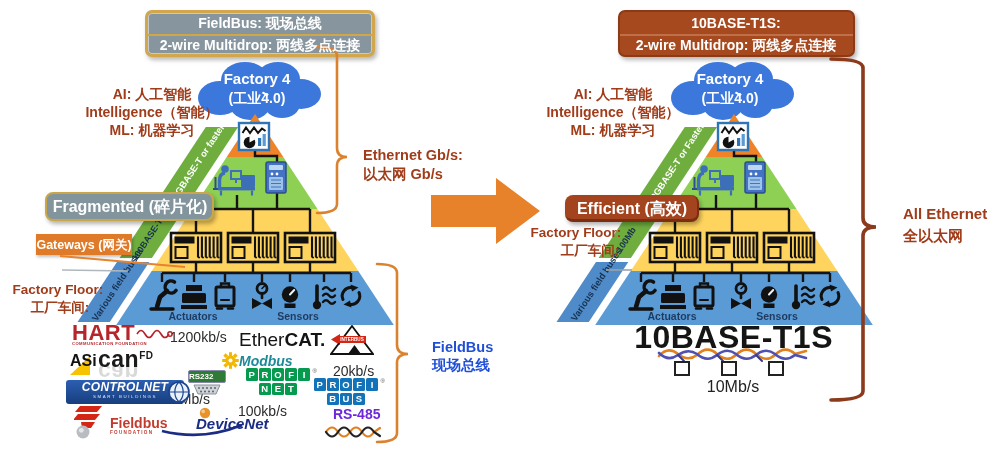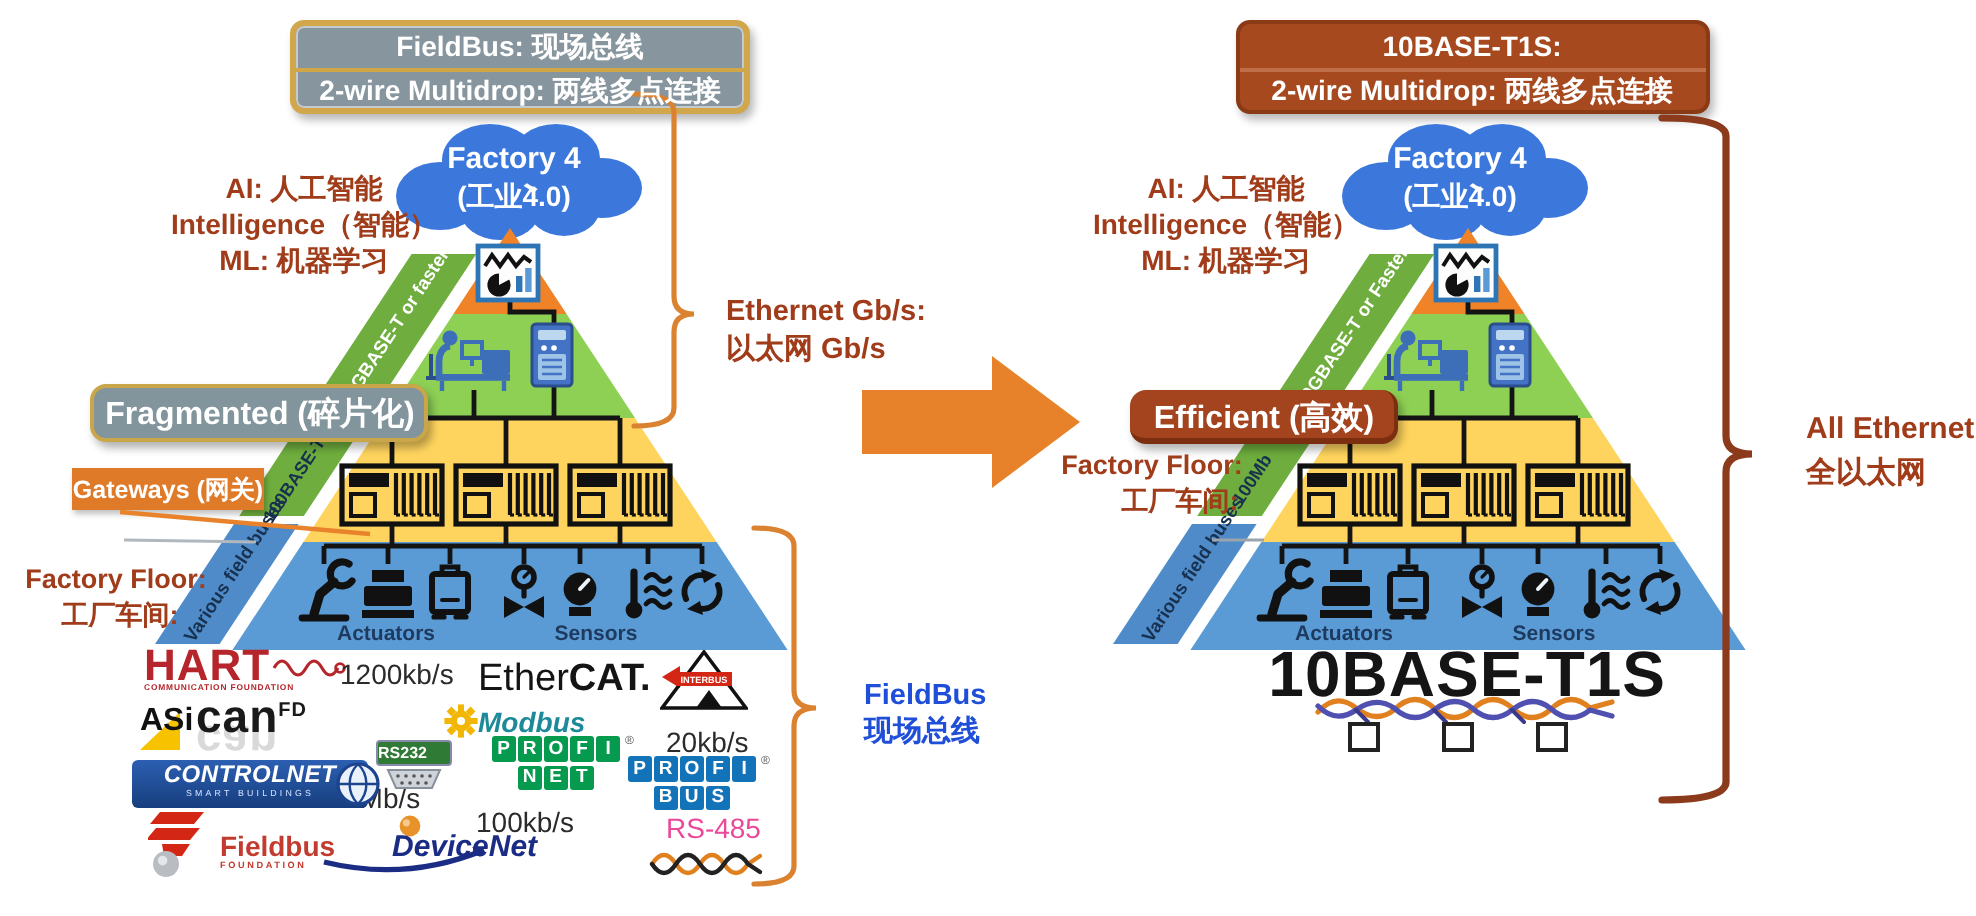--- a/index.html
+++ b/index.html
@@ -46,21 +46,21 @@
              color:#fff;font-weight:bold;font-size:8px;text-align:left;line-height:11px;}
   .tiles{display:flex;}
   .tile{width:11.5px;height:12.5px;margin-right:1.6px;border-radius:1.5px;color:#fff;font-weight:bold;
         font-size:9.5px;display:flex;align-items:center;justify-content:center;}
   .tile-green{background:#069a4f;}
   .tile-blue{background:#1273b8;}
   .tile-reg{font-size:6px;color:#555;margin-left:1px;align-self:flex-start;line-height:6px;}
   .ff-name{color:#c23b2e;font-size:14px;font-weight:600;line-height:14px;}
   .ff-sub{color:#c23b2e;font-size:4.6px;letter-spacing:1.3px;font-weight:bold;line-height:5px;}
   .dnet-name{color:#1b2c85;font-weight:800;font-style:italic;font-size:15px;line-height:15px;}
-  .rs485{position:absolute;font-size:14px;font-weight:400;color:#ec4899;line-height:14px;}
+  .rs485{position:absolute;font-size:14px;font-weight:700;color:#6d28d9;line-height:14px;}
   
   .wt{fill:#fff;font-weight:bold;}
   .redt{fill:#a03c1a;font-weight:bold;}
   .bluet{fill:#1f4fd8;font-weight:bold;}
 </style>
 </head>
 <body>
 
 <div class="canvas">
 
@@ -353,20 +353,21 @@
       <g fill="none" stroke-linecap="round">
         <path d="M3,9 Q12,-1 22,7 T41,8 Q51,-2 61,7 T80,8 Q90,-2 100,7 T119,8 Q129,-2 139,7 L150,4" stroke="#e0801e" stroke-width="2.6"></path>
         <path d="M3,6 Q12,15 22,8 T41,7 Q51,16 61,8 T80,7 Q90,16 100,8 T119,7 Q129,16 139,8 L150,11" stroke="#5050b0" stroke-width="2.6"></path>
         <path d="M22,8 L28,14 M61,8 L67,14 M100,8 L106,14" stroke="#3a3a8c" stroke-width="2"></path>
       </g>
     </svg>
   </div>
   <div class="sq" style="left:674px;top:361px;"></div>
   <div class="sq" style="left:721px;top:361px;"></div>
   <div class="sq" style="left:768px;top:361px;"></div>
+  <div class="t1s-speed" style="left:663px;top:379px;width:140px;">10Mb/s</div>
 
   <div class="logo" style="left:72px;top:324px;">
     <div style="display:flex;align-items:flex-end;">
       <span class="hart-name">HART</span>
       <svg width="38" height="15" viewBox="0 0 38 15" style="margin-left:1px;">
         <path d="M1,8 q4,-7 8,0 q4,7 8,0 q4,-7 8,0 q4,7 8,0" fill="none" stroke="#b6252b" stroke-width="1.6"></path>
         <circle cx="34" cy="8" r="2.2" fill="none" stroke="#b6252b" stroke-width="1.4"></circle>
       </svg>
     </div>
     <div class="hart-sub">COMMUNICATION FOUNDATION</div>

